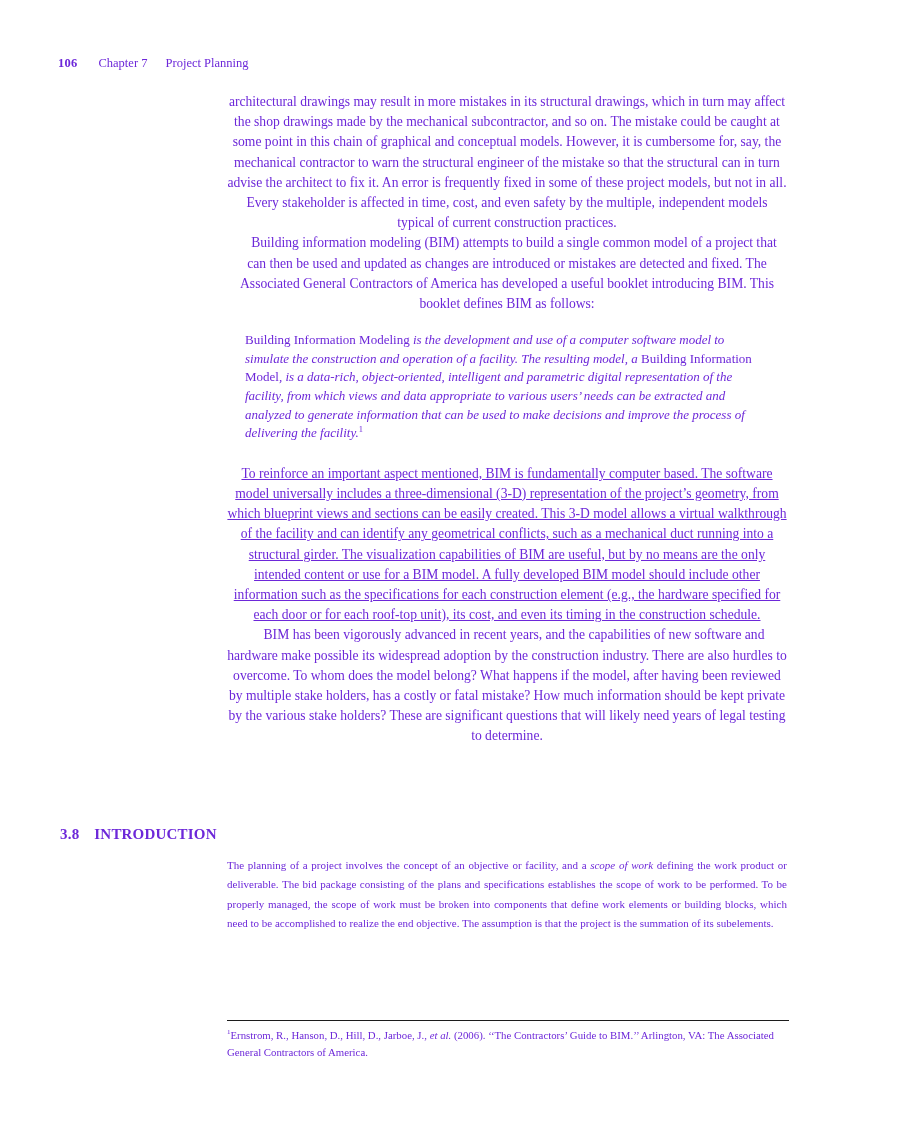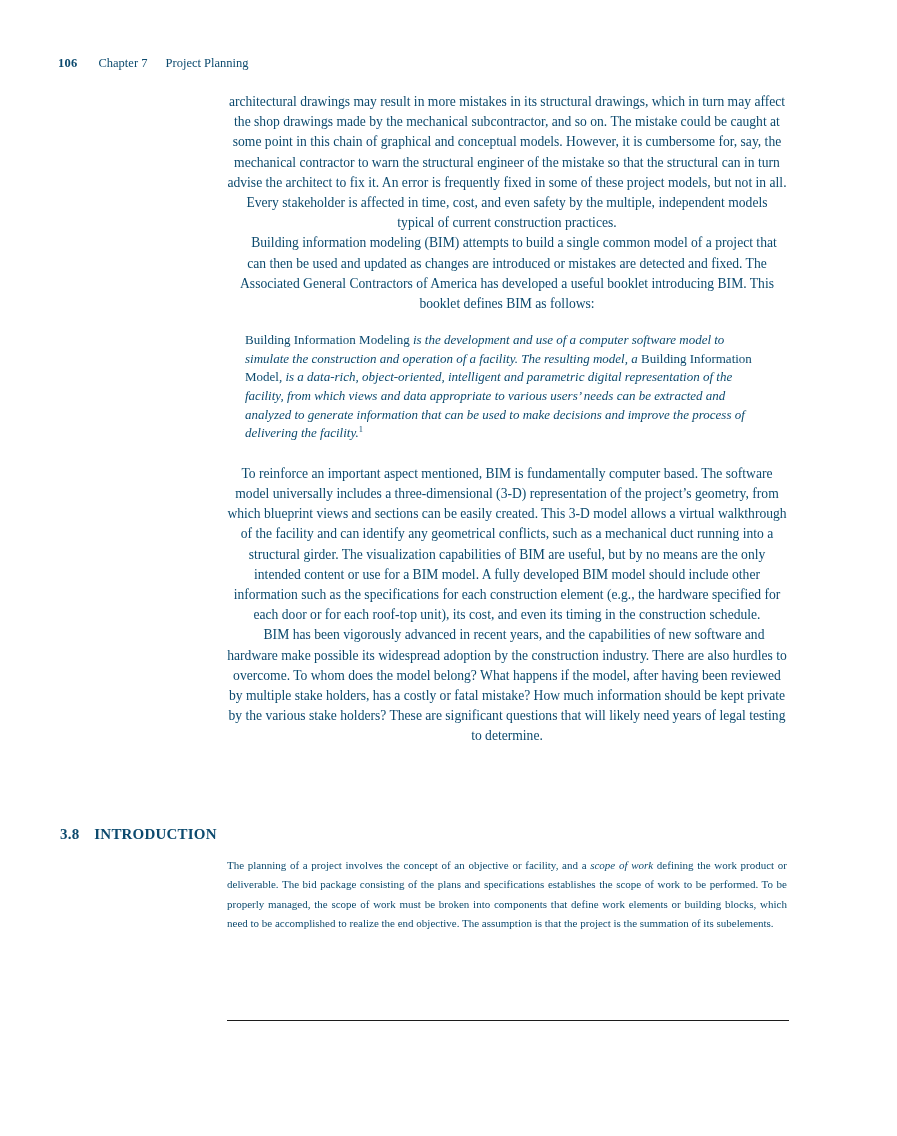--- a/index.html
+++ b/index.html
@@ -1,21 +1,21 @@
 <!DOCTYPE html>
 <html><head>
 <meta charset="utf-8">
 <style>
   html,body{margin:0;padding:0;background:#fff;}
   .page{
     position:relative;
     width:897px;height:1136px;
     background:#ffffff;
     font-family:"Liberation Serif", serif;
-    color:#0c4a6e;
+    color:#6d28d9;
     overflow:hidden;
   }
   .running-header{
     position:absolute;top:56px;left:58px;
     font-size:12.5px;line-height:15px;white-space:nowrap;
   }
   .running-header .pagenum{font-weight:bold;letter-spacing:.2px;}
   .running-header .chapter{margin-left:18px;}
   .running-header .chapter-title{margin-left:15px;}
 
@@ -33,21 +33,21 @@
   blockquote.bim-quote{
     margin:17px 0 0 18px;
     width:520px;
     font-size:13px;
     line-height:18.6px;
     font-style:normal;
   }
   .it{font-style:italic;}
   sup{font-size:65%;line-height:0;}
 
-  .p-after-quote{margin-top:21px !important;}
+  .p-after-quote{margin-top:21px !important;text-decoration:underline;}
 
   .section-heading{
     position:absolute;top:826px;left:60px;
     margin:0;
     font-size:15px;font-weight:bold;
     letter-spacing:.2px;
     white-space:nowrap;
   }
   .section-heading .sec-title{margin-left:11px;}
 
@@ -96,14 +96,15 @@
     <span class="sec-number">3.8</span>
     <span class="sec-title">INTRODUCTION</span>
   </h2>
 
   <section class="col section-col">
     <p><span>The planning of a project involves the concept of an objective or facility, and a </span><span class="it">scope of work</span><span> defining the work product or deliverable. The bid package consisting of the plans and specifications establishes the scope of work to be performed. To be properly managed, the scope of work must be broken into components that define work elements or building blocks, which need to be accomplished to realize the end objective. The assumption is that the project is the summation of its subelements.</span></p>
   </section>
 
   <div class="footnote-rule"></div>
 
+  <div class="footnote"><sup>1</sup><span><span>Ernstrom, R., Hanson, D., Hill, D., Jarboe, J., </span><span class="it">et al.</span><span> (2006). ‘‘The Contractors’ Guide to BIM.’’ Arlington, VA: The Associated General Contractors of America.</span></span></div>
 
 </div>
 
 </body></html>

